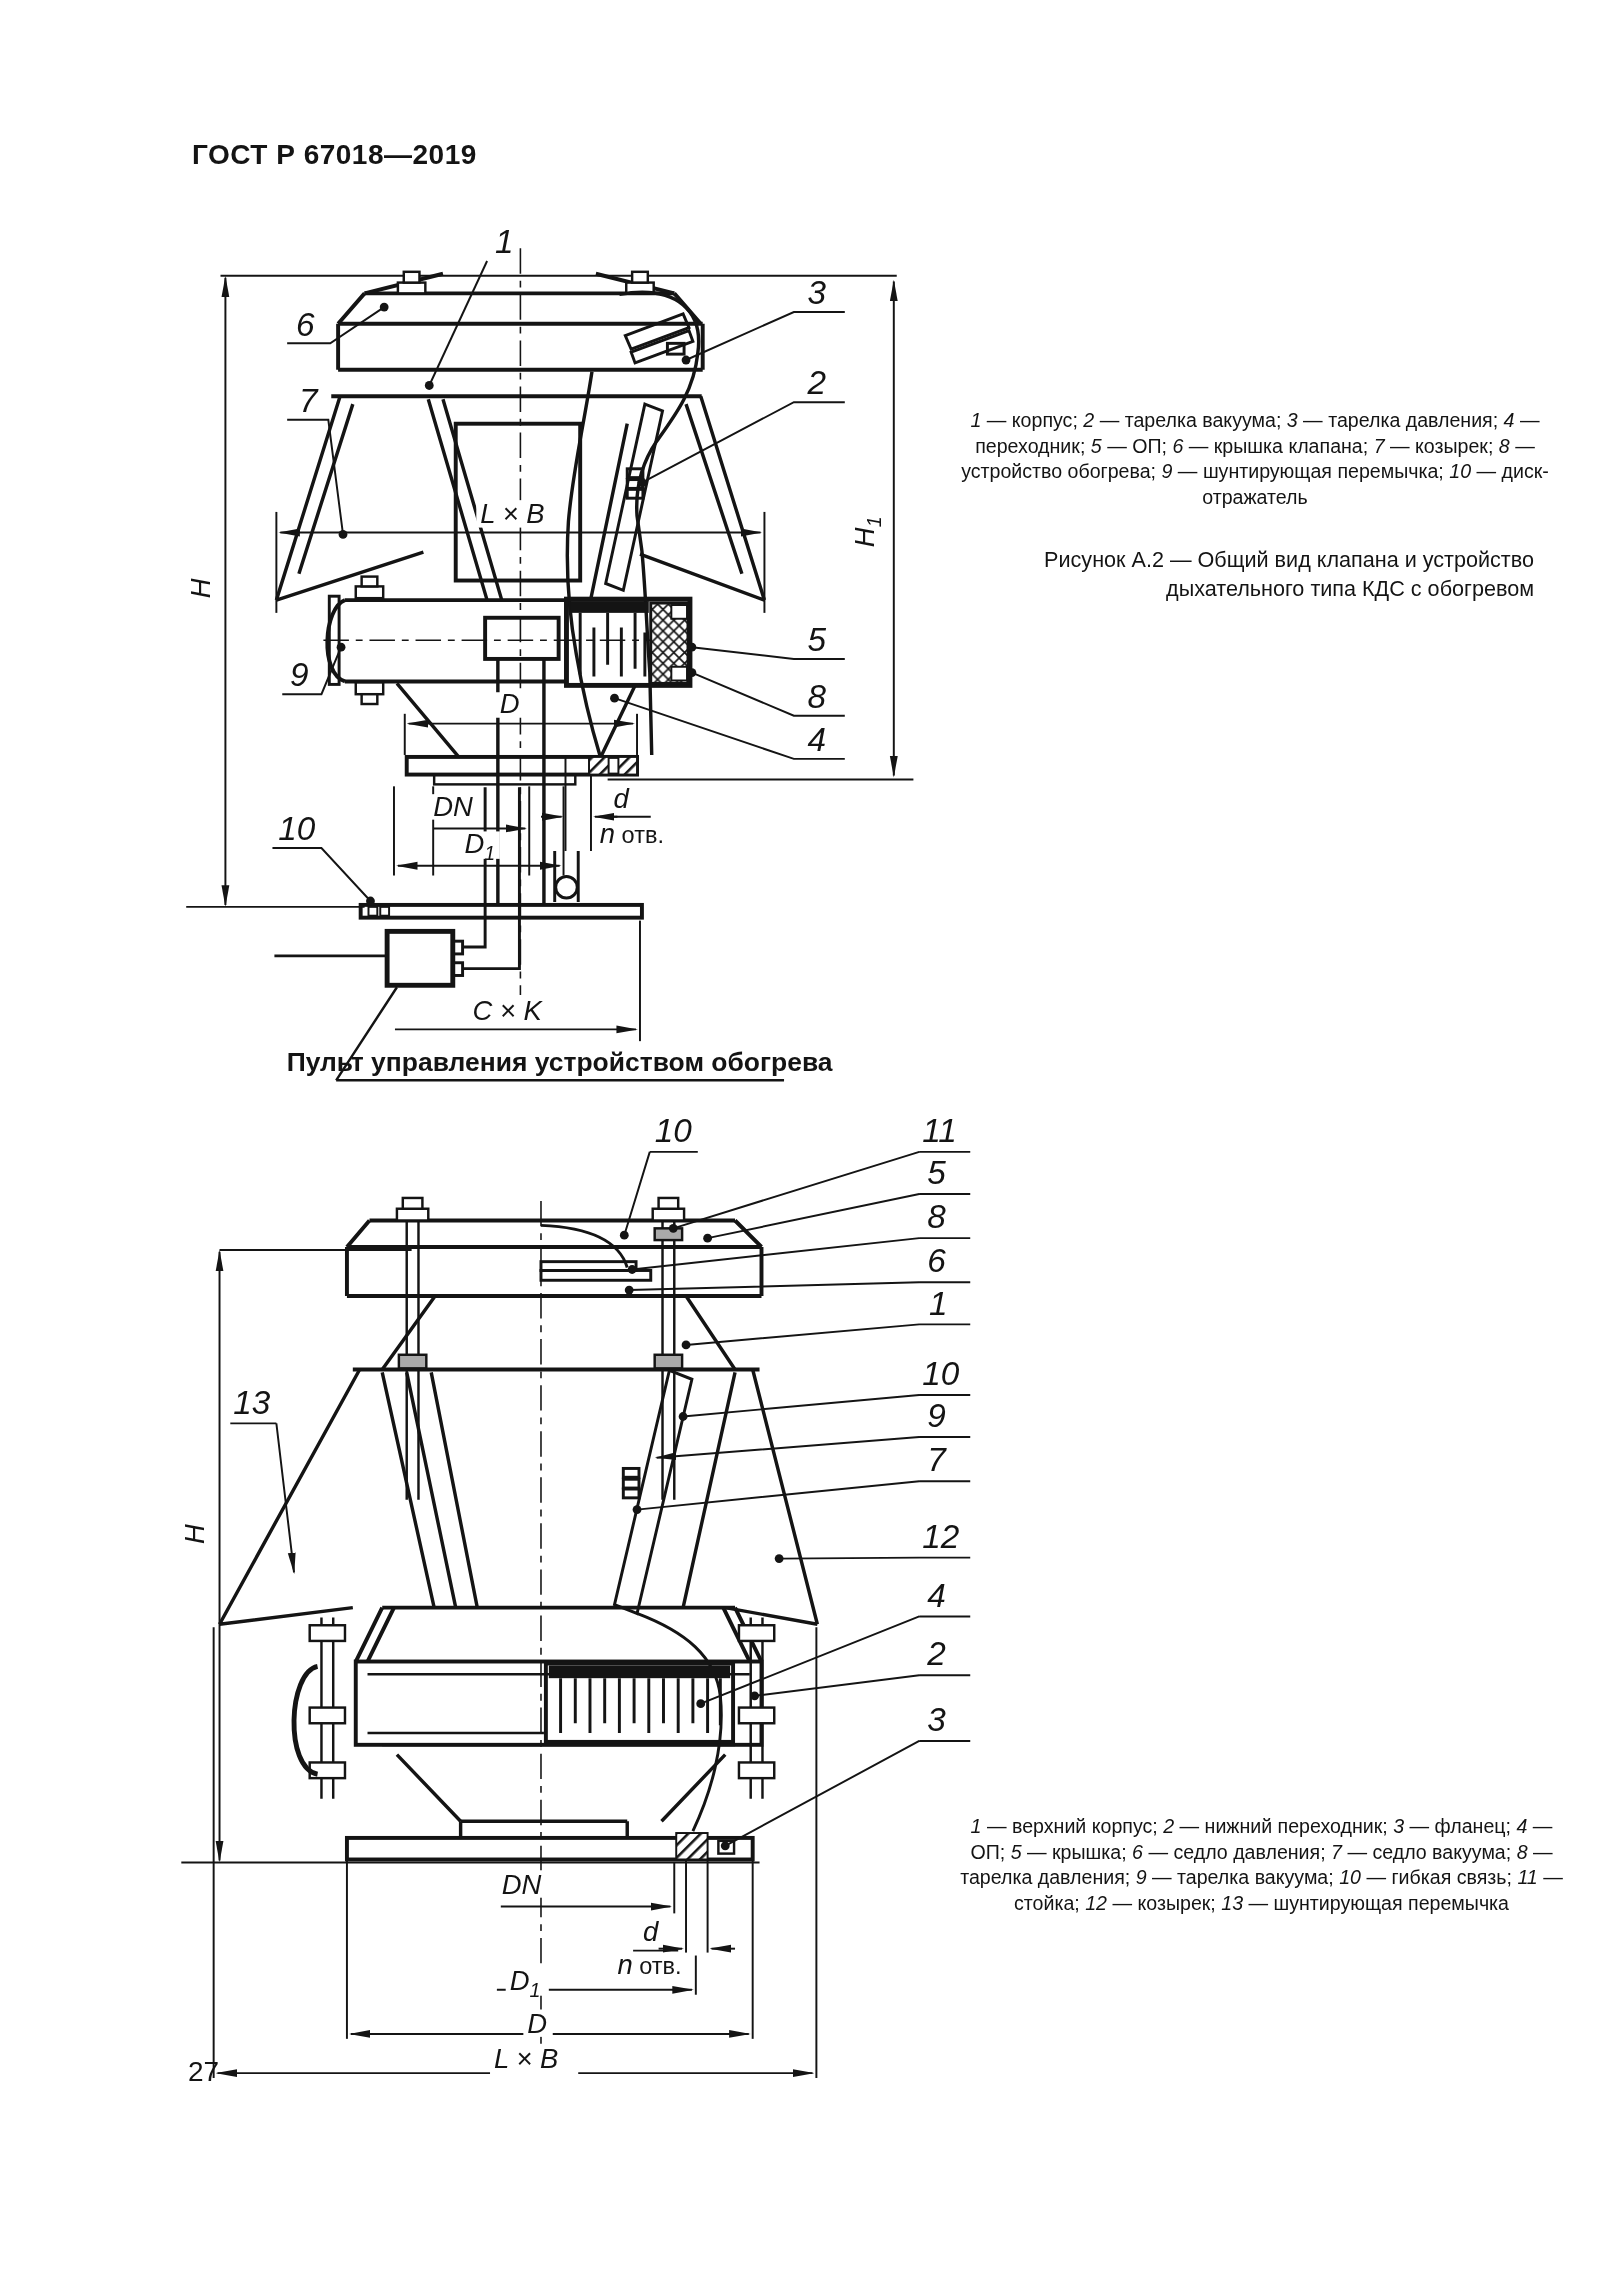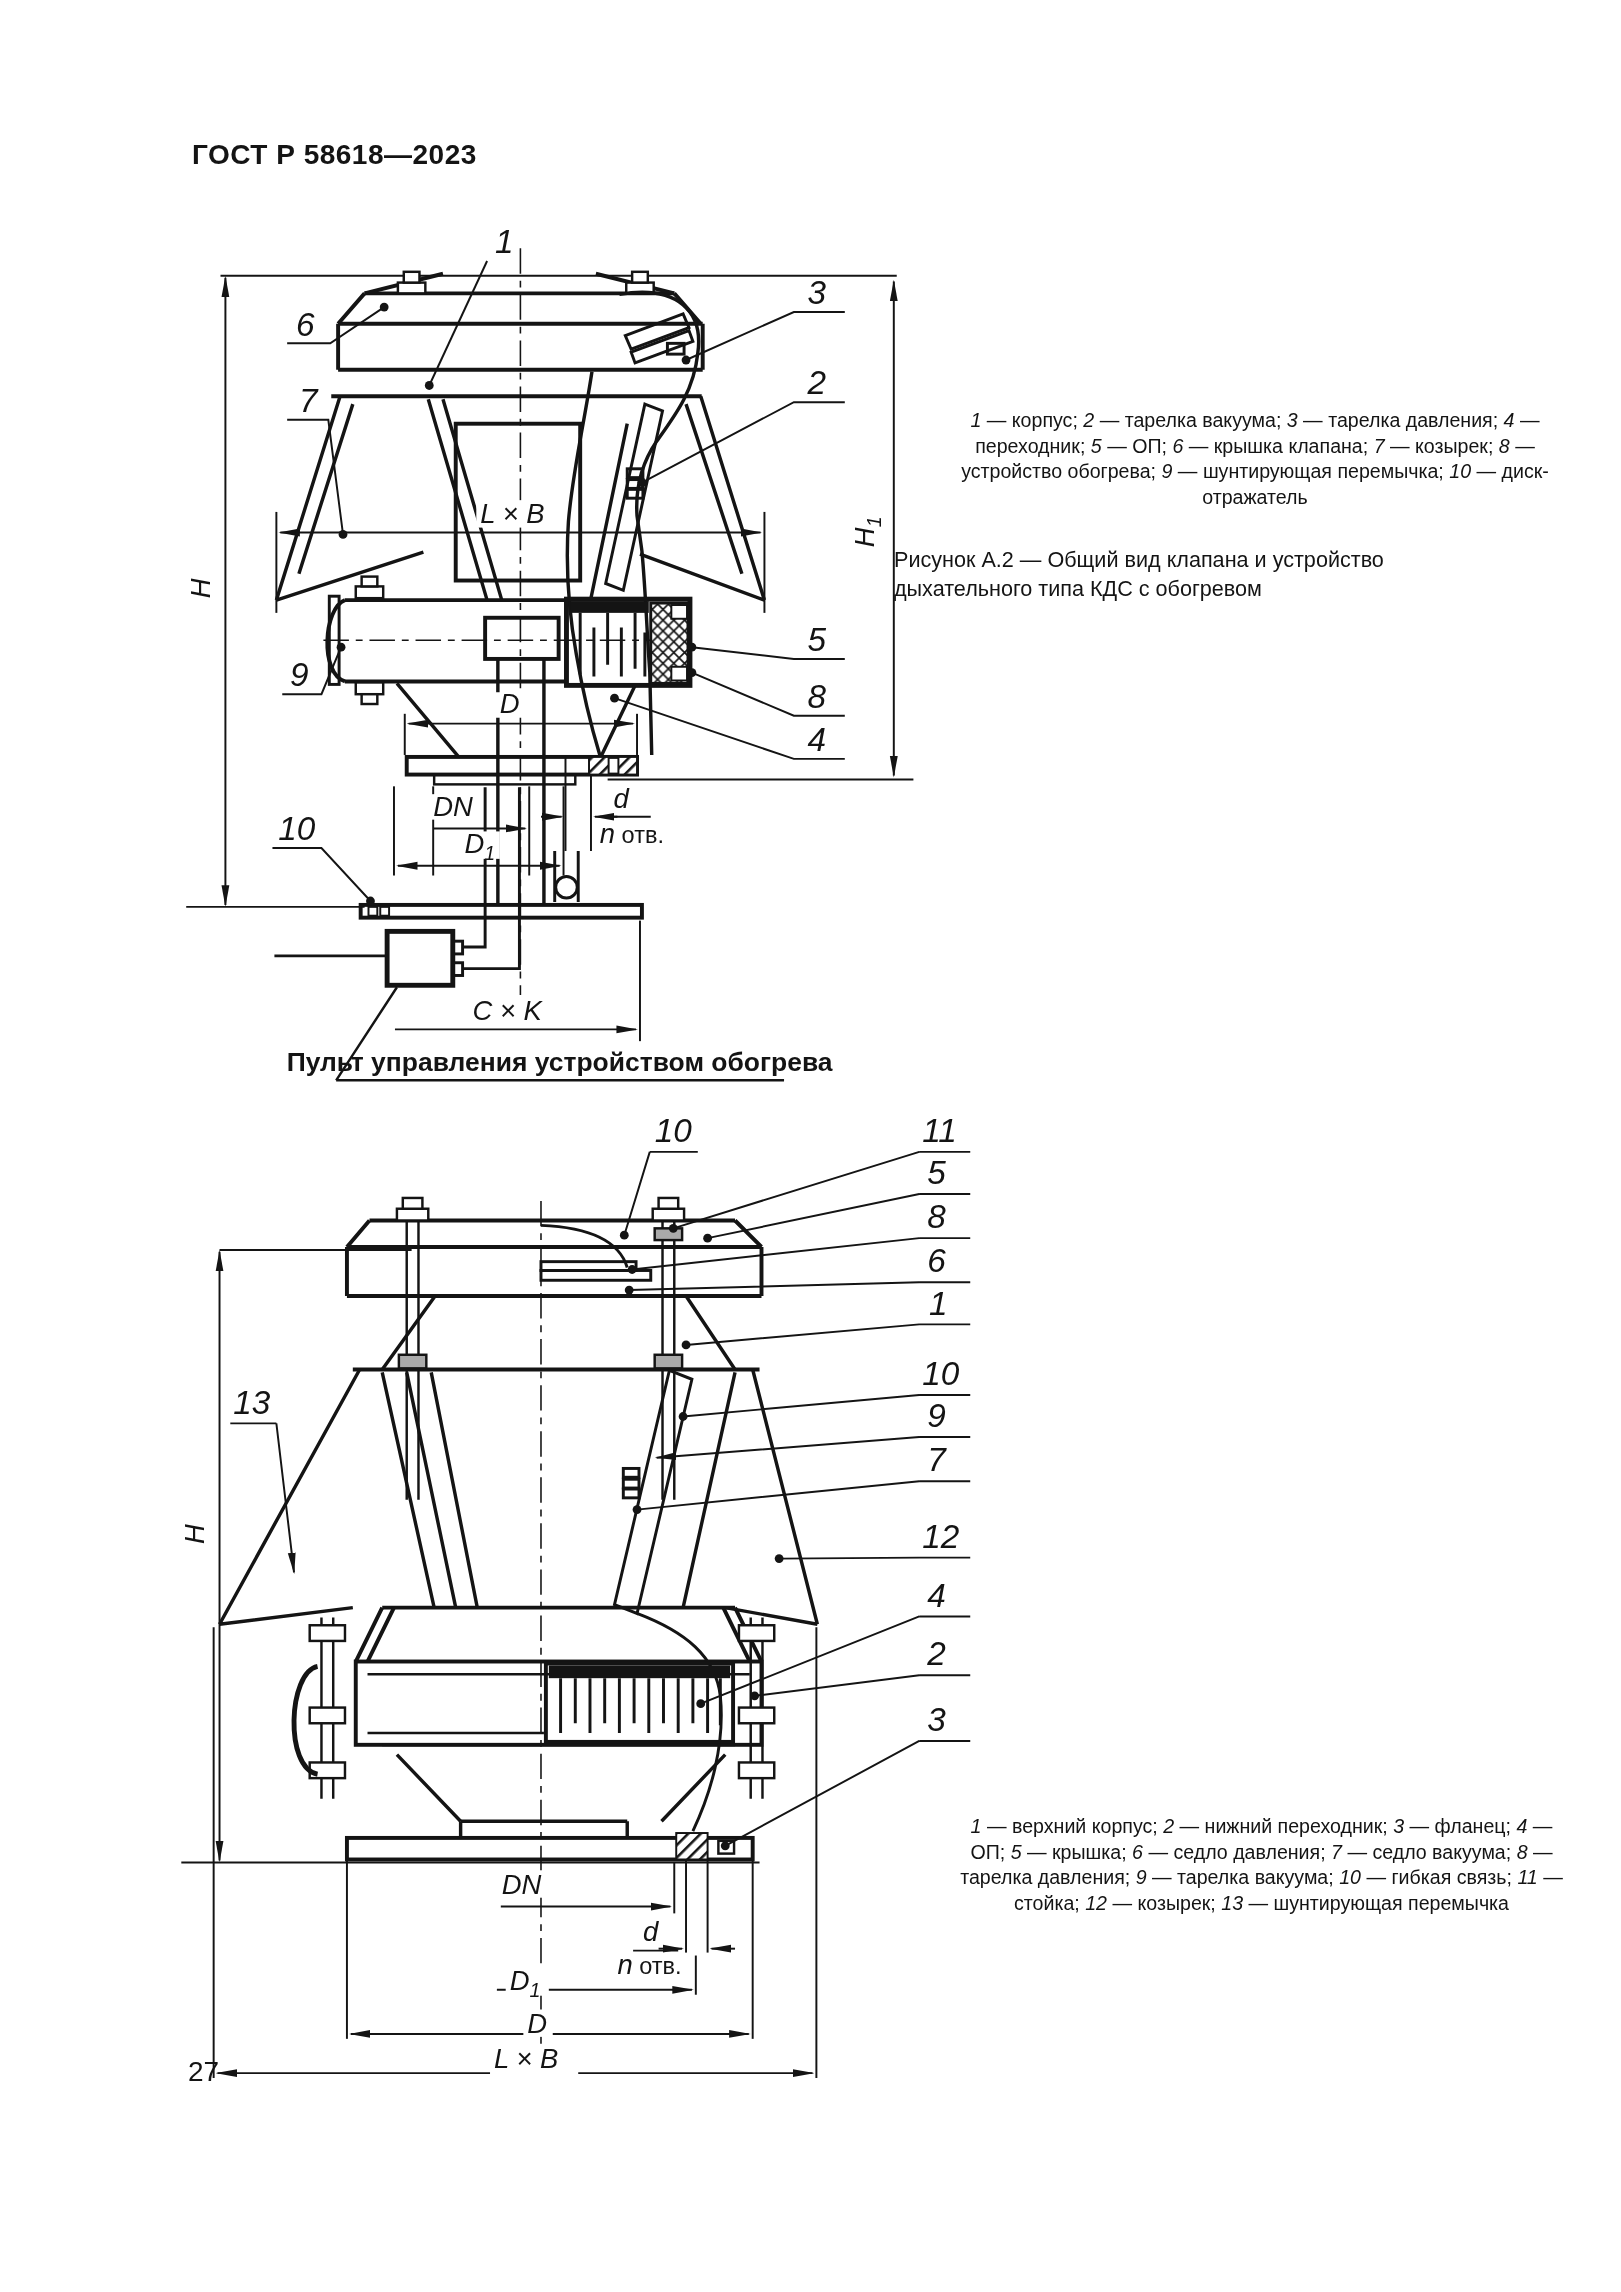--- a/index.html
+++ b/index.html
@@ -11,30 +11,30 @@
   svg text{font-family:"Liberation Sans", sans-serif;fill:#141414;}
   .co{font-size:34px;font-style:italic;}
   .dim{font-size:28px;font-style:italic;}
   .dimsub{font-size:20px;font-style:italic;}
   .small{font-size:24px;}
   .note{font-size:27px;font-weight:bold;}
   .legend{position:absolute;font-size:19.6px;line-height:25.5px;text-align:center;}
   .legend i{font-style:italic;}
   .leg-a2{left:934px;top:408px;width:642px;}
   .leg-a3{left:952px;top:1814px;width:619px;}
-  .caption{position:absolute;font-size:21.6px;line-height:29px;text-align:left;}
+  .caption{position:absolute;font-size:21.6px;line-height:29px;text-align:right;padding-left:8px;}
   .cap-a2{left:894px;top:545px;width:632px;}
   .cap-a3{left:912px;top:2000px;width:616px;}
 </style>
 </head>
 <body>
 
 <div class="page">
 
-  <div class="hdr">ГОСТ Р 58618—2023</div>
+  <div class="hdr">ГОСТ Р 67018—2019</div>
 
   <svg width="1621" height="2293" viewBox="0 0 1654 2339">
     <defs>
       <marker id="arr" orient="auto-start-reverse" markerUnits="userSpaceOnUse" markerWidth="22" markerHeight="12" refX="20" refY="5" viewBox="0 0 22 10">
         <path d="M0,1 L22,5 L0,9 Z" fill="#141414"></path>
       </marker>
       <pattern id="ht" width="9" height="9" patternUnits="userSpaceOnUse" patternTransform="rotate(45)">
         <rect width="9" height="9" fill="#fff"></rect>
         <line x1="1" y1="0" x2="1" y2="9" stroke="#141414" stroke-width="3.2"></line>
       </pattern>

